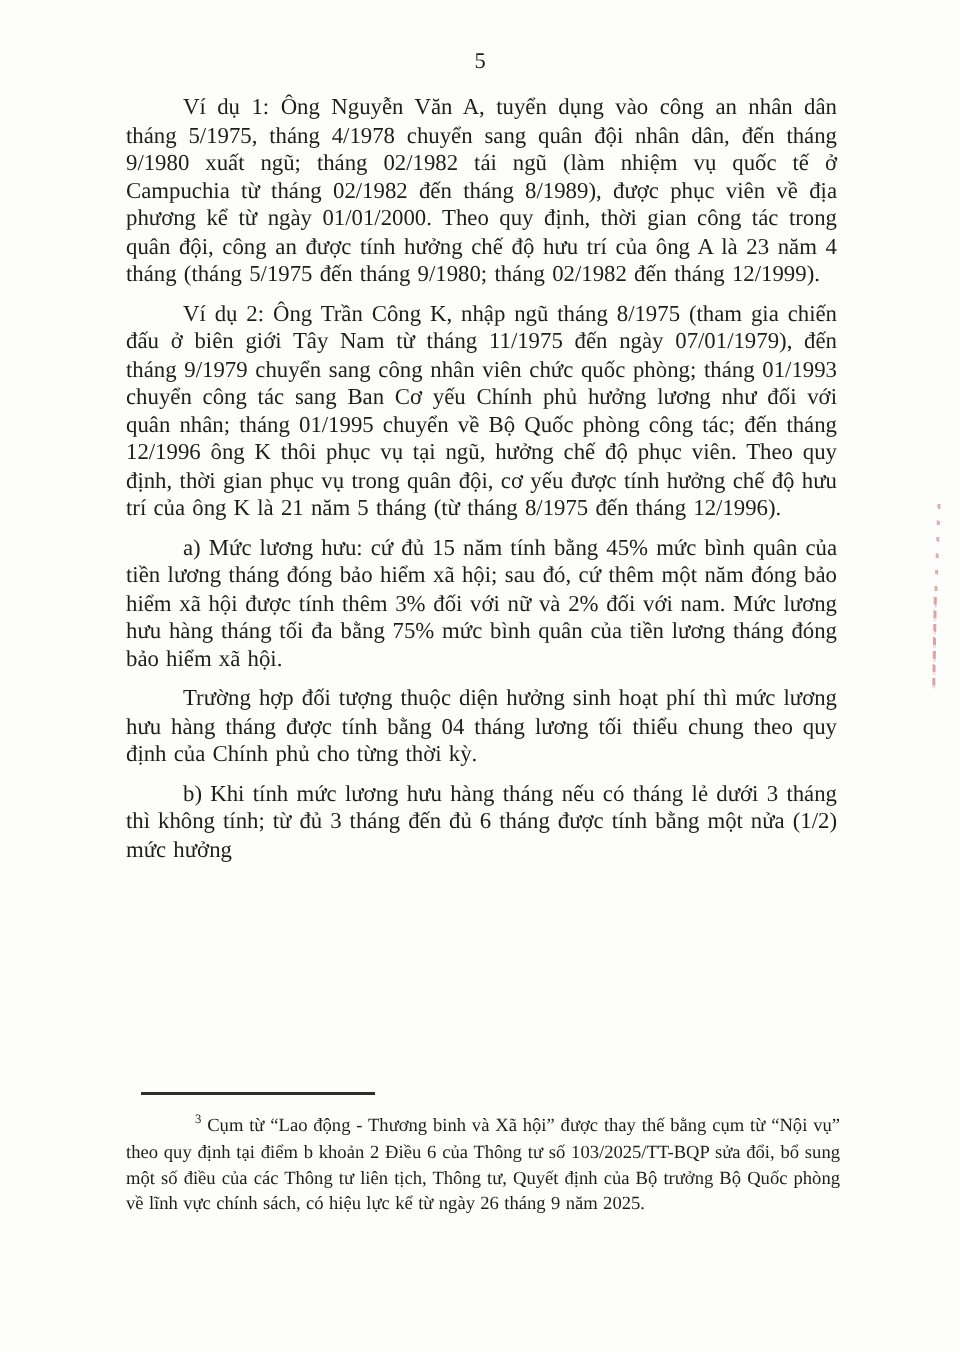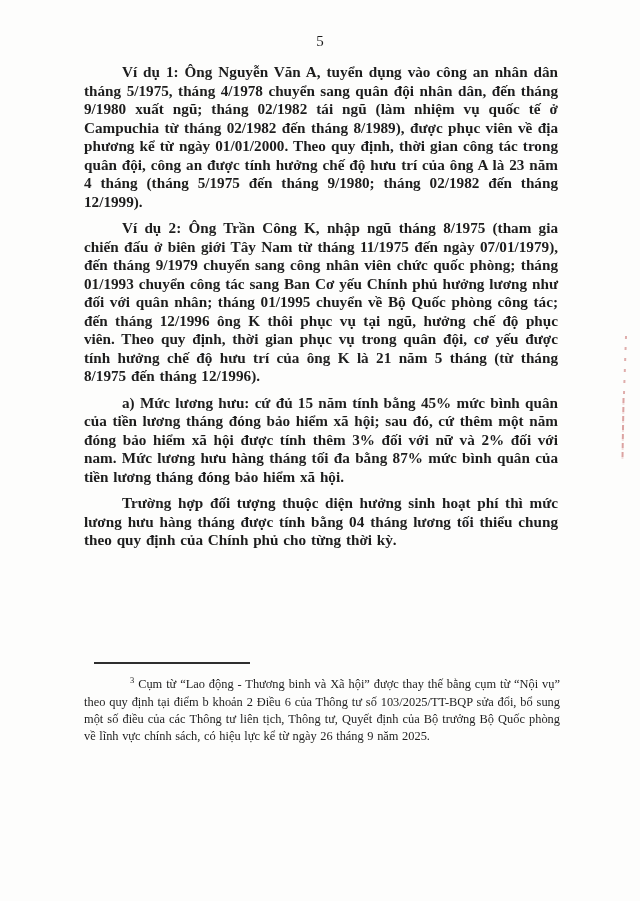--- a/index.html
+++ b/index.html
@@ -31,30 +31,30 @@
     left: 84px;
     width: 474px;
   }
   .para {
     margin: 0 0 8px 0;
     font-size: 15.2px;
     line-height: 18.5px;
     text-align: justify;
     word-spacing: 1px;
   }
-  .para.indent { text-indent: 38px; font-weight: bold; }
+  .para.indent { text-indent: 38px; }
   .fn-ref {
     font-size: 9.5px;
     line-height: 0;
     vertical-align: super;
   }
   .footnote-block {
     position: absolute;
     left: 84px;
-    top: 662px;
+    top: 728px;
     width: 476px;
   }
   .footnote-rule {
     width: 156px;
     height: 0;
     border-top: 2px solid #2e2e2e;
     margin: 0 0 6px 10px;
   }
   .footnote-text {
     font-size: 12.4px;
@@ -100,24 +100,25 @@
   <div class="page-number">5</div>
 
   <div class="content">
 
 
     <p class="para indent">Ví dụ 1: Ông Nguyễn Văn A, tuyển dụng vào công an nhân dân tháng 5/1975, tháng 4/1978 chuyển sang quân đội nhân dân, đến tháng 9/1980 xuất ngũ; tháng 02/1982 tái ngũ (làm nhiệm vụ quốc tế ở Campuchia từ tháng 02/1982 đến tháng 8/1989), được phục viên về địa phương kể từ ngày 01/01/2000. Theo quy định, thời gian công tác trong quân đội, công an được tính hưởng chế độ hưu trí của ông A là 23 năm 4 tháng (tháng 5/1975 đến tháng 9/1980; tháng 02/1982 đến tháng 12/1999).</p>
 
     <p class="para indent">Ví dụ 2: Ông Trần Công K, nhập ngũ tháng 8/1975 (tham gia chiến đấu ở biên giới Tây Nam từ tháng 11/1975 đến ngày 07/01/1979), đến tháng 9/1979 chuyển sang công nhân viên chức quốc phòng; tháng 01/1993 chuyển công tác sang Ban Cơ yếu Chính phủ hưởng lương như đối với quân nhân; tháng 01/1995 chuyển về Bộ Quốc phòng công tác; đến tháng 12/1996 ông K thôi phục vụ tại ngũ, hưởng chế độ phục viên. Theo quy định, thời gian phục vụ trong quân đội, cơ yếu được tính hưởng chế độ hưu trí của ông K là 21 năm 5 tháng (từ tháng 8/1975 đến tháng 12/1996).</p>
 
 
-    <p class="para indent">a) Mức lương hưu: cứ đủ 15 năm tính bằng 45% mức bình quân của tiền lương tháng đóng bảo hiểm xã hội; sau đó, cứ thêm một năm đóng bảo hiểm xã hội được tính thêm 3% đối với nữ và 2% đối với nam. Mức lương hưu hàng tháng tối đa bằng 87% mức bình quân của tiền lương tháng đóng bảo hiểm xã hội.</p>
+    <p class="para indent">a) Mức lương hưu: cứ đủ 15 năm tính bằng 45% mức bình quân của tiền lương tháng đóng bảo hiểm xã hội; sau đó, cứ thêm một năm đóng bảo hiểm xã hội được tính thêm 3% đối với nữ và 2% đối với nam. Mức lương hưu hàng tháng tối đa bằng 75% mức bình quân của tiền lương tháng đóng bảo hiểm xã hội.</p>
 
     <p class="para indent">Trường hợp đối tượng thuộc diện hưởng sinh hoạt phí thì mức lương hưu hàng tháng được tính bằng 04 tháng lương tối thiểu chung theo quy định của Chính phủ cho từng thời kỳ.</p>
 
+    <p class="para indent">b) Khi tính mức lương hưu hàng tháng nếu có tháng lẻ dưới 3 tháng thì không tính; từ đủ 3 tháng đến đủ 6 tháng được tính bằng một nửa (1/2) mức hưởng</p>
 
   </div>
 
   <div class="footnote-block">
     <div class="footnote-rule"></div>
     <p class="footnote-text"><sup class="fn-ref">3</sup><span> Cụm từ “Lao động - Thương binh và Xã hội” được thay thế bằng cụm từ “Nội vụ” theo quy định tại điểm b khoản 2 Điều 6 của Thông tư số 103/2025/TT-BQP sửa đổi, bổ sung một số điều của các Thông tư liên tịch, Thông tư, Quyết định của Bộ trưởng Bộ Quốc phòng về lĩnh vực chính sách, có hiệu lực kể từ ngày 26 tháng 9 năm 2025.</span></p>
   </div>
 
   <div class="red-mark red-mark-a"></div>
   <div class="red-mark red-mark-b"></div>

